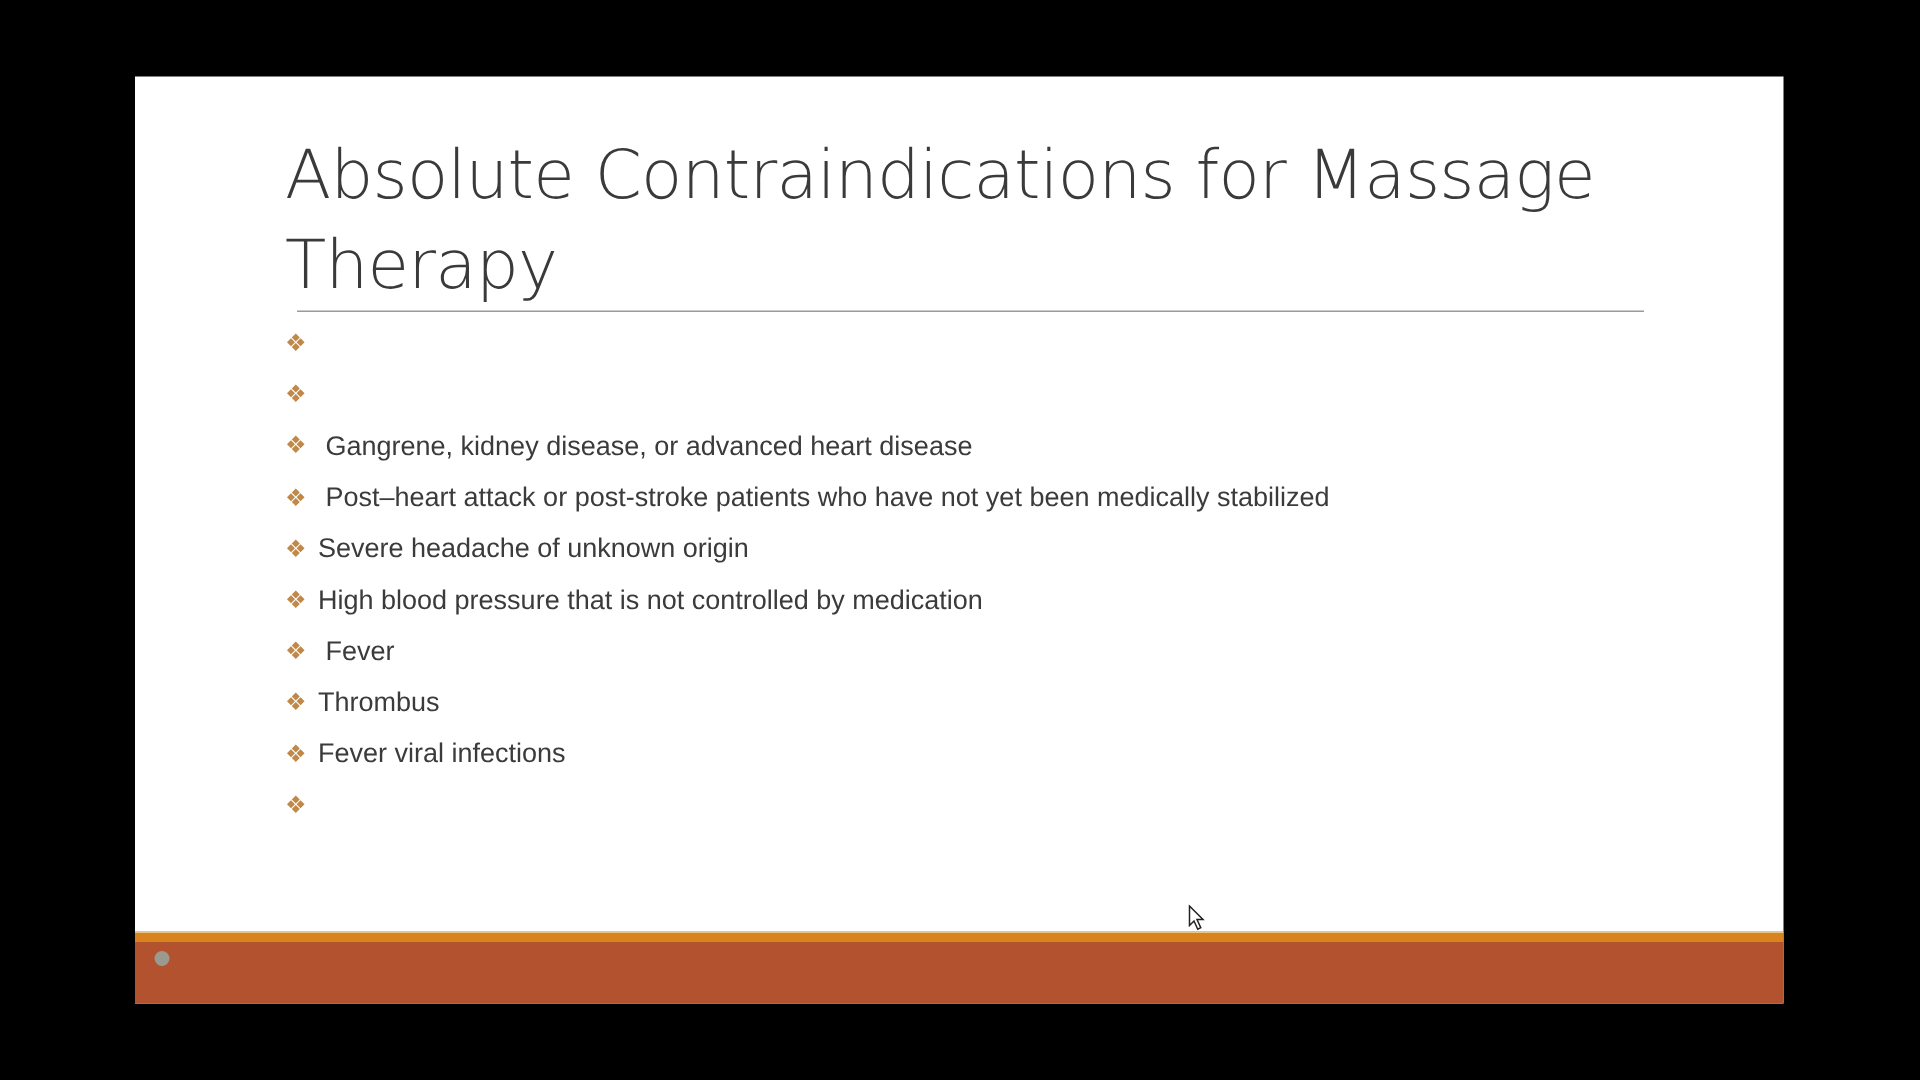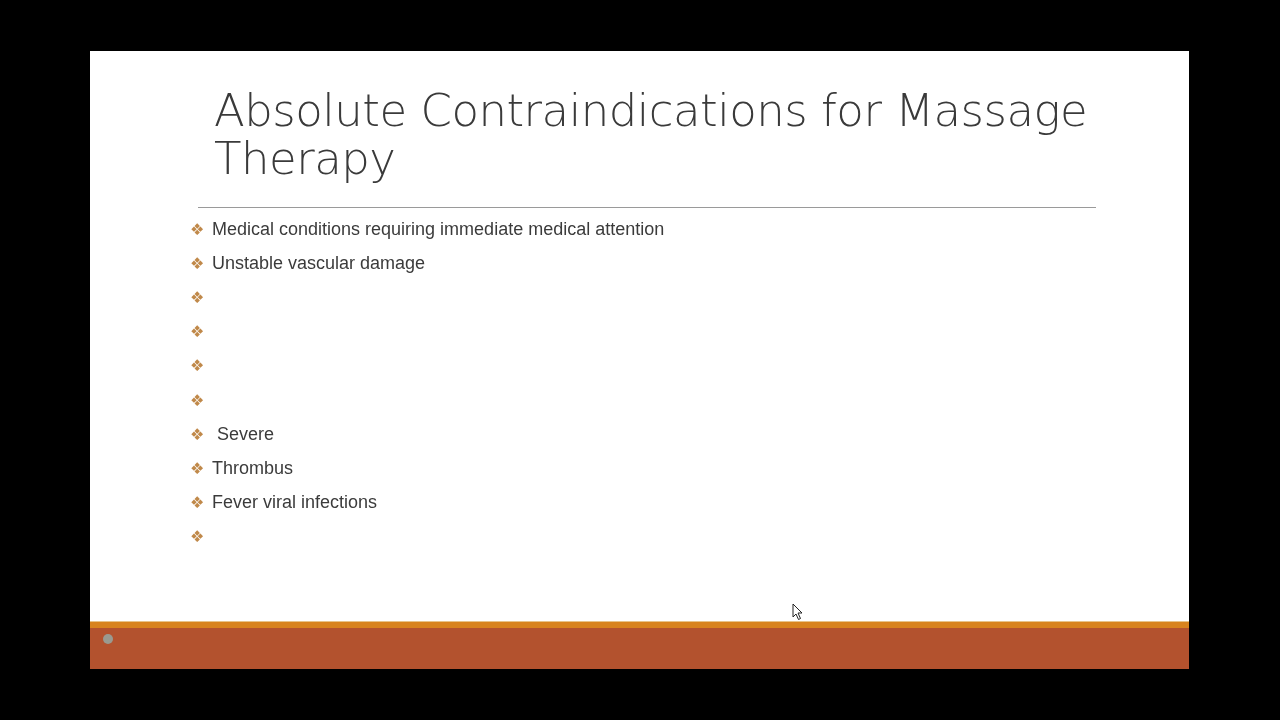--- a/index.html
+++ b/index.html
@@ -5,23 +5,23 @@
     html, body { margin: 0; padding: 0; }
     body {
       width: 1280px; height: 720px; background: #000; position: relative; overflow: hidden;
       font-family: "Liberation Sans", "DejaVu Sans", sans-serif;
     }
     .slide {
       position: absolute; left: 90px; top: 51px; width: 1099px; height: 618px;
       background: #ffffff; overflow: hidden;
     }
     .title {
-      position: absolute; left: 124px; top: 36px; width: 900px;
+      position: absolute; left: 100px; top: 36px; width: 900px;
       font-family: "DejaVu Sans", sans-serif; font-weight: 300;
-      font-size: 45px; line-height: 48px; color: #3a3a3a; letter-spacing: -0.5px;
+      font-size: 45px; line-height: 60px; color: #3a3a3a; letter-spacing: -0.5px;
     }
     .title-rule {
       position: absolute; left: 108px; top: 156px; width: 898px; height: 1px;
       background: #9a9a9a;
     }
     .bullets {
       position: absolute; left: 100px; top: 161px; margin: 0; padding: 0; list-style: none;
     }
     .bullet {
       height: 34.2px; display: flex; align-items: center;
@@ -48,27 +48,27 @@
     }
   </style>
 </head>
 <body>
 
 <div class="slide">
   <div class="title">Absolute Contraindications for Massage Therapy</div>
   <div class="title-rule"></div>
 
   <ul class="bullets">
-    <li class="bullet"><span class="glyph">❖</span><span>Medical conditions requiring immediate medical attention</span></li>
-    <li class="bullet"><span class="glyph">❖</span><span>Unstable vascular damage</span></li>
     <li class="bullet"><span class="glyph">❖</span></li>
     <li class="bullet"><span class="glyph">❖</span></li>
-    <li class="bullet"><span class="glyph">❖</span></li>
-    <li class="bullet"><span class="glyph">❖</span></li>
-    <li class="bullet"><span class="glyph">❖</span><span> Severe</span></li>
+    <li class="bullet"><span class="glyph">❖</span><span> Gangrene, kidney disease, or advanced heart disease</span></li>
+    <li class="bullet"><span class="glyph">❖</span><span> Post–heart attack or post-stroke patients who have not yet been medically stabilized</span></li>
+    <li class="bullet"><span class="glyph">❖</span><span>Severe headache of unknown origin</span></li>
+    <li class="bullet"><span class="glyph">❖</span><span>High blood pressure that is not controlled by medication</span></li>
+    <li class="bullet"><span class="glyph">❖</span><span> Fever</span></li>
     <li class="bullet"><span class="glyph">❖</span><span>Thrombus</span></li>
     <li class="bullet"><span class="glyph">❖</span><span>Fever viral infections</span></li>
     <li class="bullet tight"><span class="glyph">❖</span></li>
   </ul>
 
   <div class="footer-accent"></div>
   <div class="footer-bar">
     <div class="footer-dot"></div>
   </div>
 </div>

